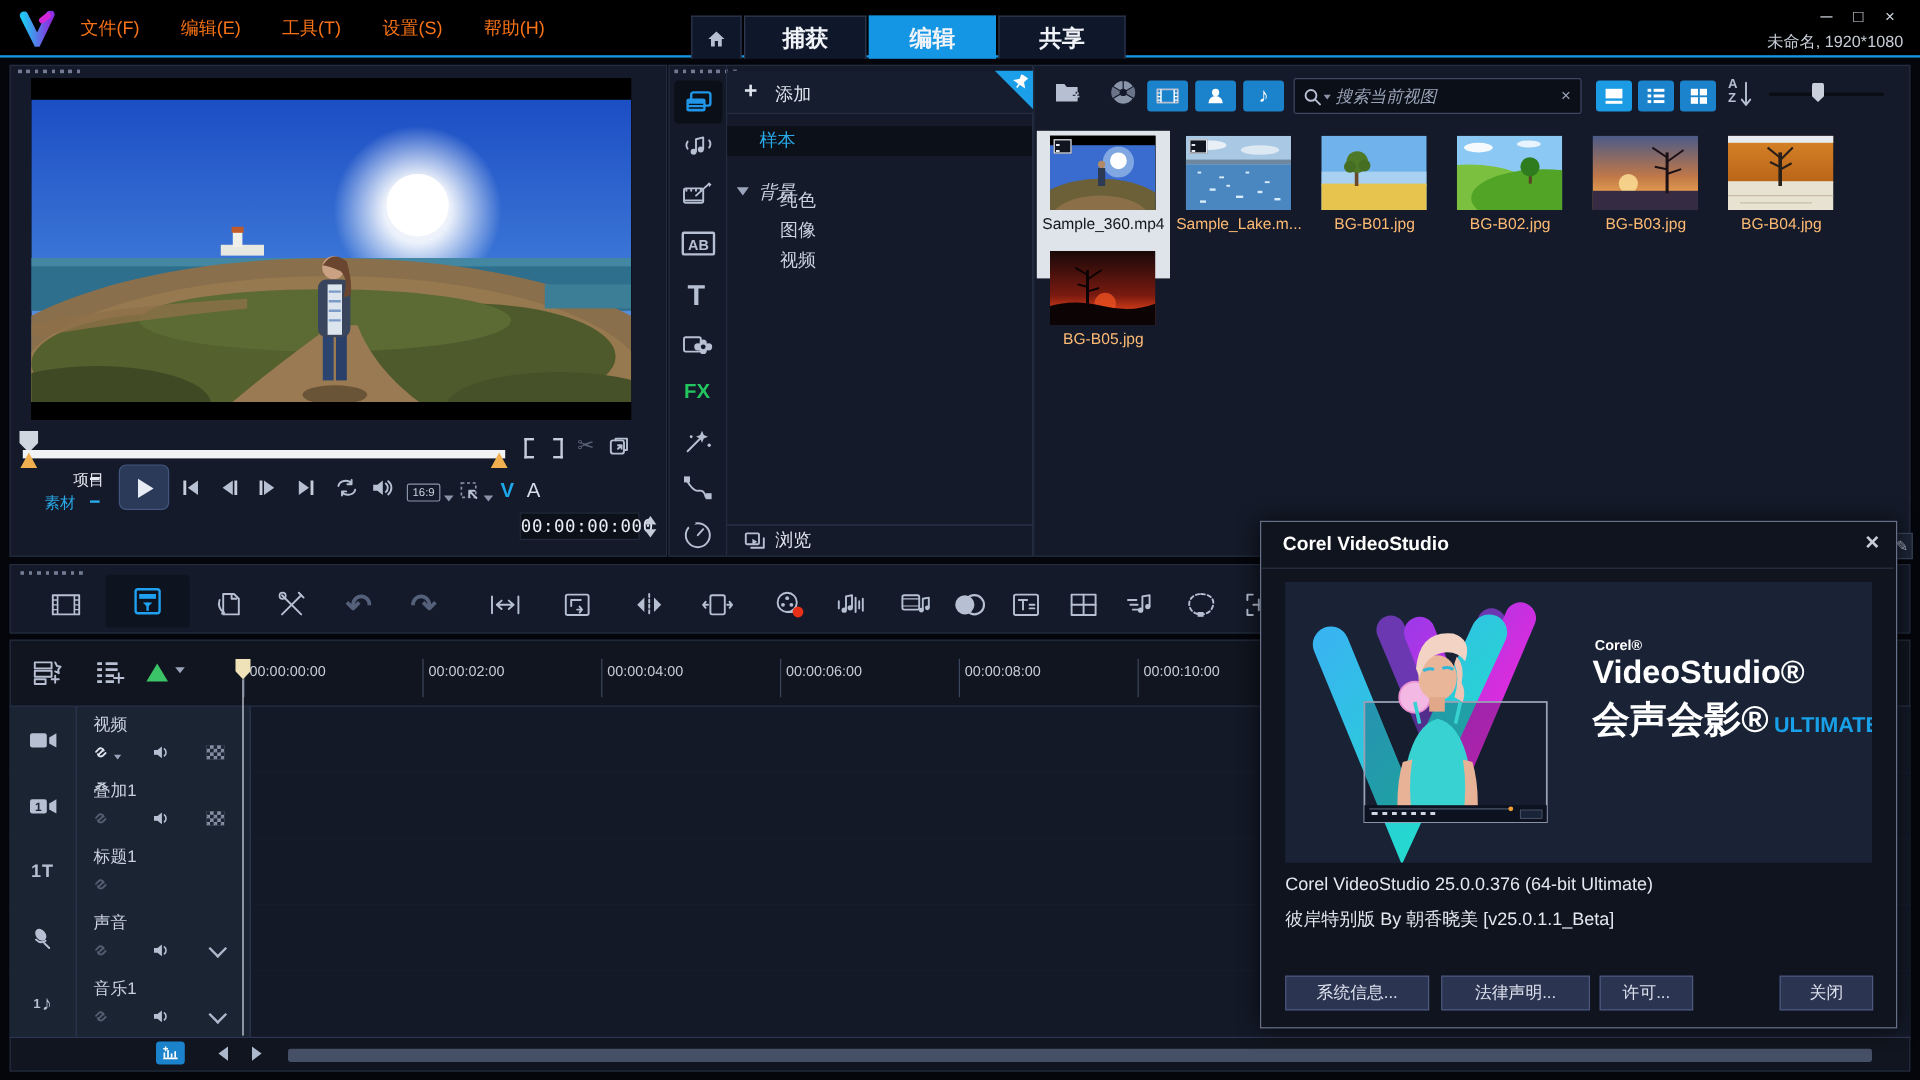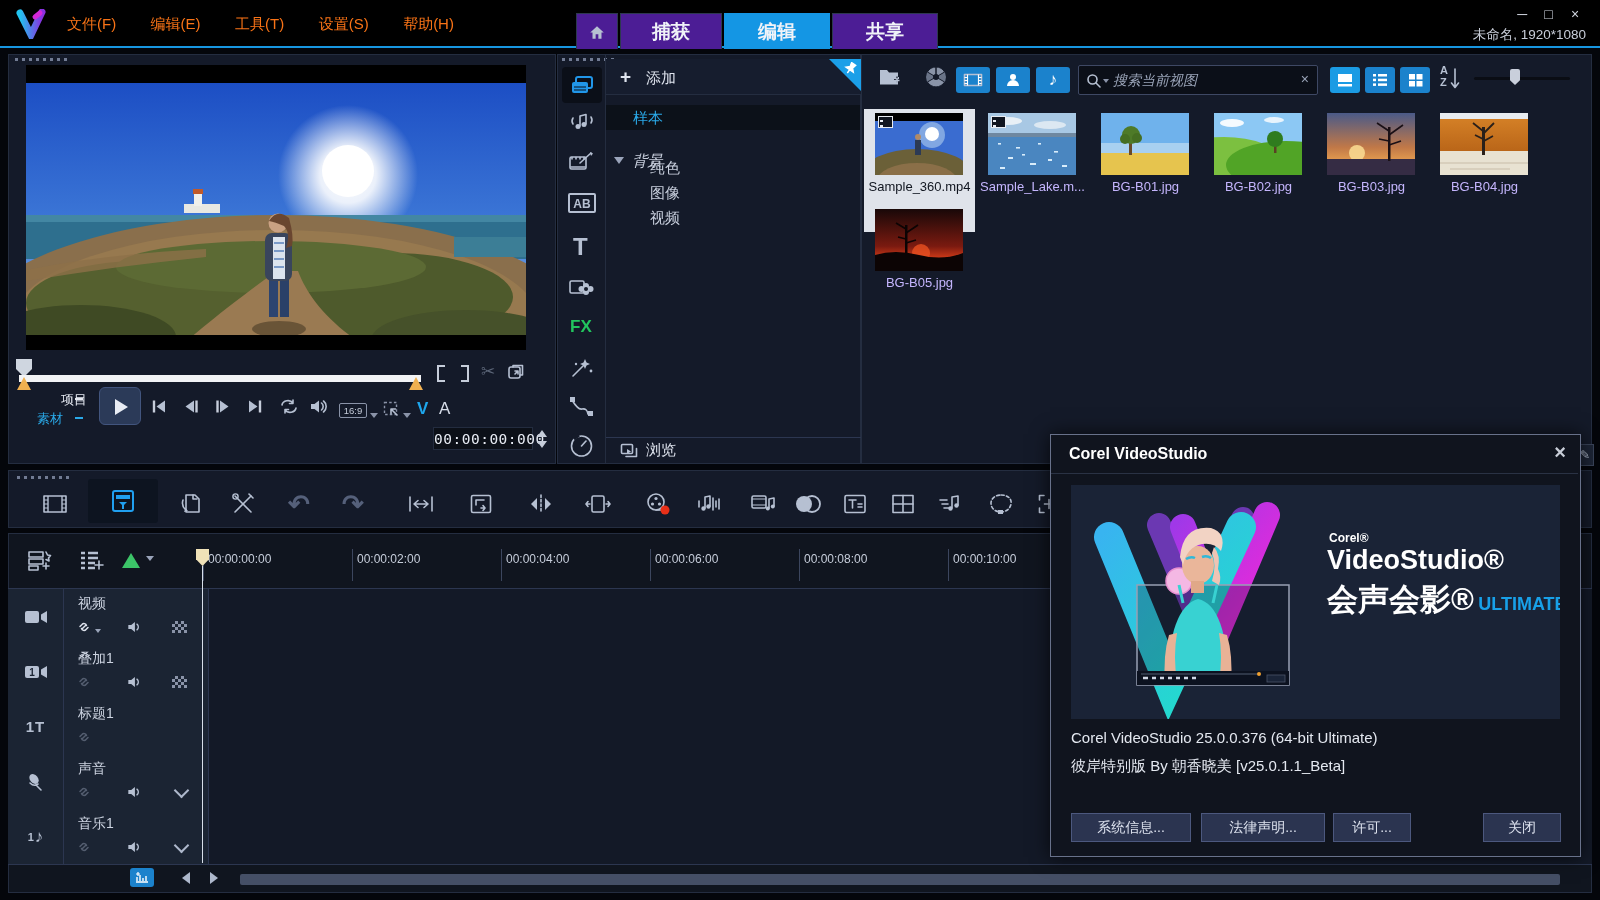--- a/index.html
+++ b/index.html
@@ -4,34 +4,34 @@
 <style>
   html,body{margin:0;padding:0;background:#04060b;font-family:"Liberation Sans",sans-serif;}
   #app{position:relative;width:1600px;height:900px;overflow:hidden;background:#04060b;color:#d5dae6;}
   .abs{position:absolute;box-sizing:border-box;}
   .panel{position:absolute;background:#141a29;border:1px solid #242d40;box-sizing:border-box;}
   .dots{position:absolute;width:52px;height:3px;background:repeating-linear-gradient(90deg,#717b93 0 3px,transparent 3px 7px);}
   .ico{stroke:#b6c0d2;fill:none;stroke-width:1.6;stroke-linecap:round;stroke-linejoin:round;}
   .ico-fill{fill:#b6c0d2;stroke:none;}
   
   .menu-item{display:inline-block;padding:0 15px;font-size:15px;color:#f97316;line-height:48px;cursor:default;}
-  .tab{display:flex;align-items:center;justify-content:center;height:35px;background:#4c1d95;border:1px solid #2e3850;border-bottom:none;color:#f0f3f8;font-size:19px;font-weight:bold;}
+  .tab{display:flex;align-items:center;justify-content:center;height:35px;background:#0f172a;border:1px solid #2e3850;border-bottom:none;color:#f0f3f8;font-size:19px;font-weight:bold;}
   .tab.active{background:#1496e4;border-color:#1496e4;}
   .winbtn{display:inline-block;width:22px;text-align:center;font-size:14px;color:#cfd4de;}
   .tri{width:0;height:0;display:inline-block;}
   
   .nav-item{position:absolute;left:48px;width:254px;height:25px;line-height:25px;font-size:15px;color:#c9d0de;}
   .nav-item.sel{background:#0c1119;color:#2aa9e8;}
   
   .blue-btn{position:absolute;width:34px;height:26px;background:#1b82cc;border-radius:3px;display:flex;align-items:center;justify-content:center;}
   .view-btn{position:absolute;width:30px;height:26px;background:#1b82cc;border-radius:3px;display:flex;align-items:center;justify-content:center;}
   .thumb-cell{position:absolute;width:111px;height:123px;}
   .thumb-cell.sel{background:#dfe3ea;}
   .thumb-img{position:absolute;left:11px;top:4px;width:88px;height:62px;overflow:hidden;}
-  .thumb-label{position:absolute;left:0;top:70px;width:111px;text-align:center;font-size:13px;color:#c4b5fd;white-space:nowrap;overflow:hidden;}
+  .thumb-label{position:absolute;left:0;top:70px;width:111px;text-align:center;font-size:13px;color:#fdba74;white-space:nowrap;overflow:hidden;}
   .thumb-cell.sel .thumb-label{color:#10151f;}
   .film-badge{position:absolute;left:3px;top:3px;width:15px;height:12px;background:#10151f;border:1px solid #e8ecf2;box-sizing:border-box;background-image:repeating-linear-gradient(0deg,#e8ecf2 0 2px,transparent 2px 5px);background-size:3px 100%;background-repeat:repeat-y;background-position:1px 0;}
   .search-input{width:100%;height:100%;background:transparent;border:none;outline:none;color:#cfd6e4;font-size:14px;font-style:italic;padding:0 26px 0 34px;box-sizing:border-box;font-family:"Liberation Sans",sans-serif;}
   .search-input::placeholder{color:#9aa4b8;}
   
   .tbi{position:absolute;top:490px;width:30px;height:28px;display:flex;align-items:center;justify-content:center;}
   
   .ruler-cell{position:absolute;top:549px;height:32px;border-left:1px solid #3c465e;padding-left:4px;font-size:12px;color:#c6cdda;line-height:20px;}
   .track-row{position:absolute;left:208px;width:1384px;height:55px;background:#131927;border-bottom:1px solid #2c3650;}
   .track-head{position:absolute;left:8px;width:200px;height:55px;background:#1b2433;border-bottom:1px solid #2c3650;border-right:1px solid #2c3650;}

